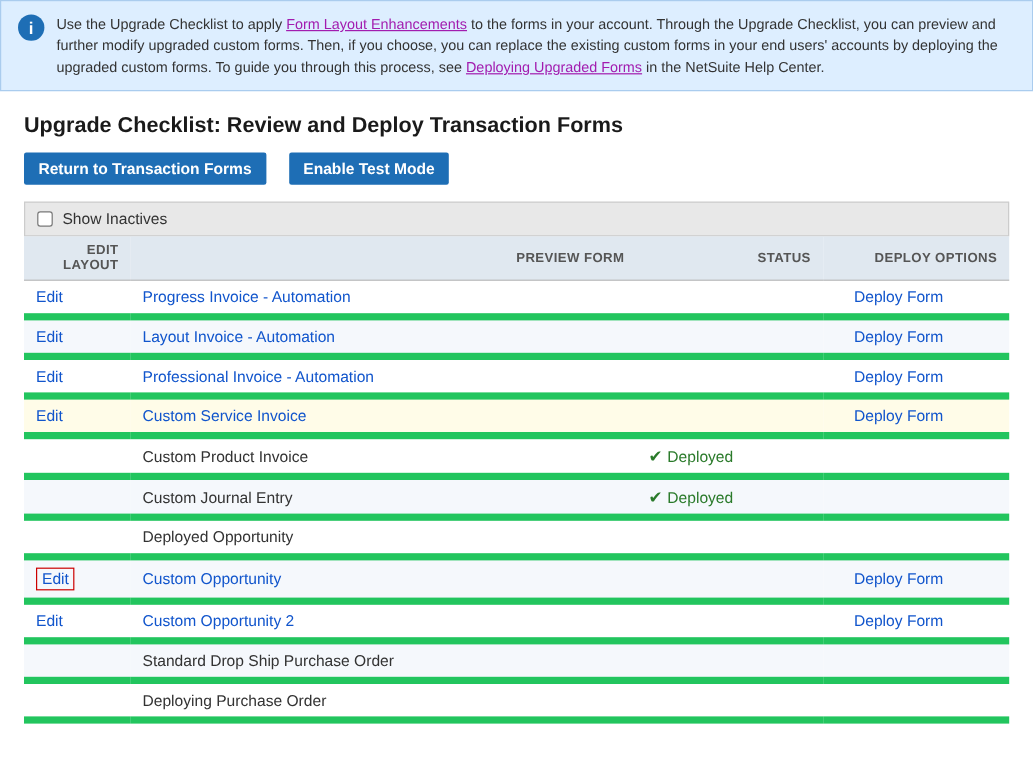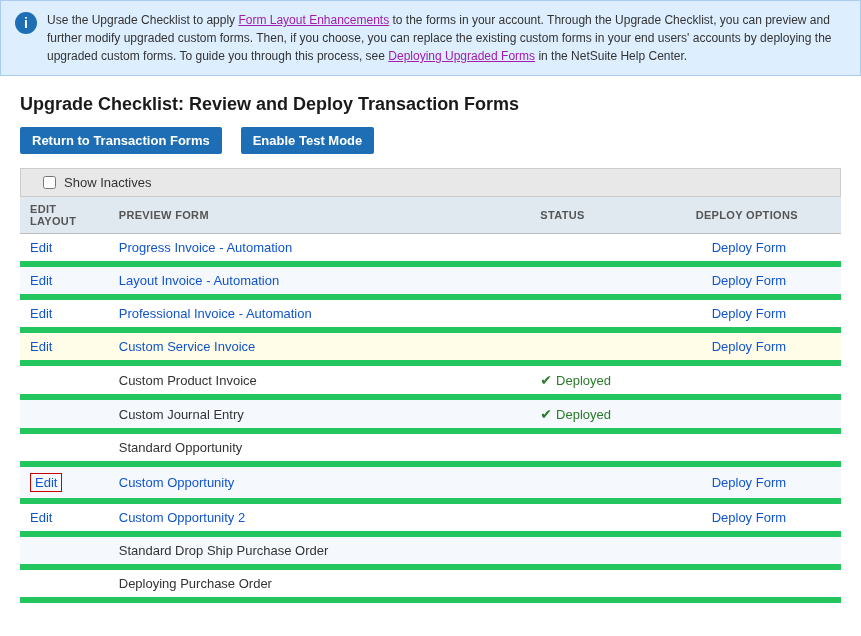--- a/index.html
+++ b/index.html
@@ -65,21 +65,21 @@
       padding: 6px 12px;
       font-size: 13px;
       font-weight: bold;
       cursor: pointer;
       border-radius: 2px;
     }
 
     
     .show-inactives-row {
       background: #e8e8e8;
-      padding: 6px 22px;
+      padding: 6px 10px;
       display: flex;
       align-items: center;
       gap: 8px;
       margin-bottom: 0;
       border: 1px solid #ccc;
     }
     .show-inactives-row label {
       font-size: 13px;
     }
 
@@ -91,21 +91,21 @@
     .forms-table thead tr {
       background: #e0e8f0;
     }
     .forms-table thead th {
       font-size: 11px;
       font-weight: bold;
       color: #555;
       text-transform: uppercase;
       letter-spacing: 0.03em;
       padding: 6px 10px;
-      text-align: left;
+      text-align: right;
       border-bottom: 1px solid #bbb;
     }
     .forms-table tbody tr {
       border-bottom: 6px solid #22c55e;
     }
     .forms-table tbody tr:nth-child(odd) {
       background: #fff;
     }
     .forms-table tbody tr:nth-child(even) {
       background: #f5f8fc;
@@ -228,21 +228,21 @@
         <tr>
           <td class="col-edit"></td>
           <td class="col-preview"><span>Custom Journal Entry</span></td>
           <td class="col-status">
             <div class="deployed-badge"><span class="check-icon">✔</span> Deployed</div>
           </td>
           <td class="col-deploy"></td>
         </tr>
         <tr>
           <td class="col-edit"></td>
-          <td class="col-preview"><span>Standard Opportunity</span></td>
+          <td class="col-preview"><span>Deployed Opportunity</span></td>
           <td class="col-status"></td>
           <td class="col-deploy"></td>
         </tr>
         <tr>
           <td class="col-edit"><a href="#" class="edit-link-bordered">Edit</a></td>
           <td class="col-preview"><a href="#" class="preview-link">Custom Opportunity</a></td>
           <td class="col-status"></td>
           <td class="col-deploy"><a href="#" class="deploy-link">Deploy Form</a></td>
         </tr>
         <tr>

